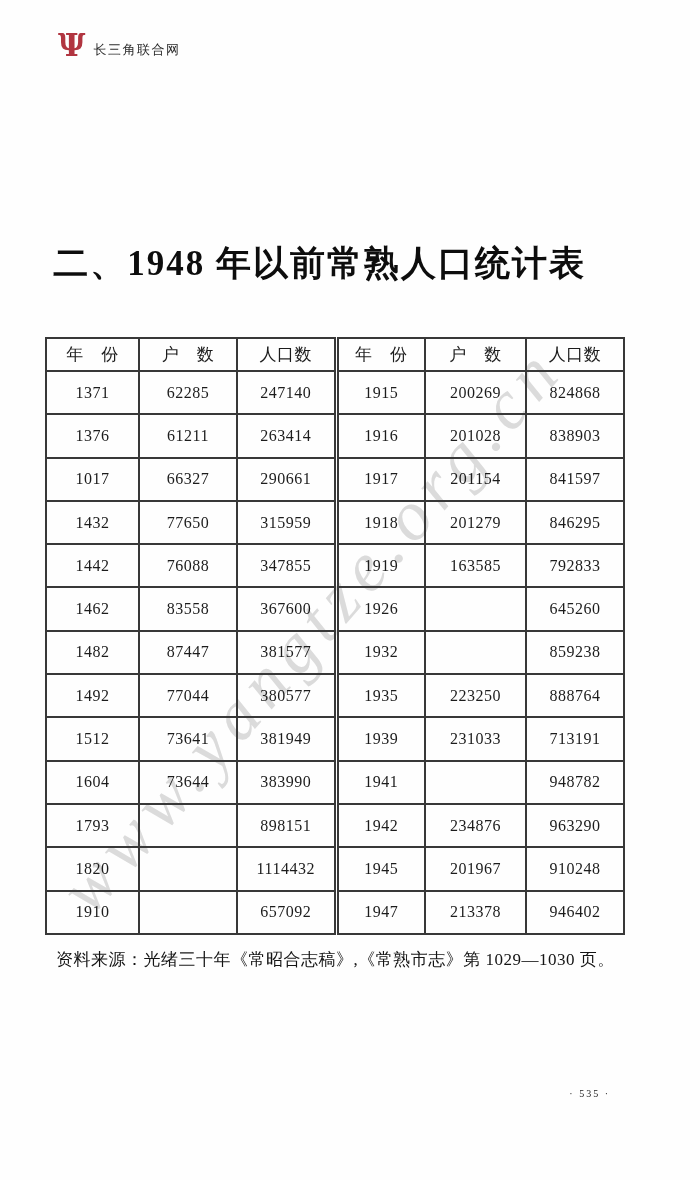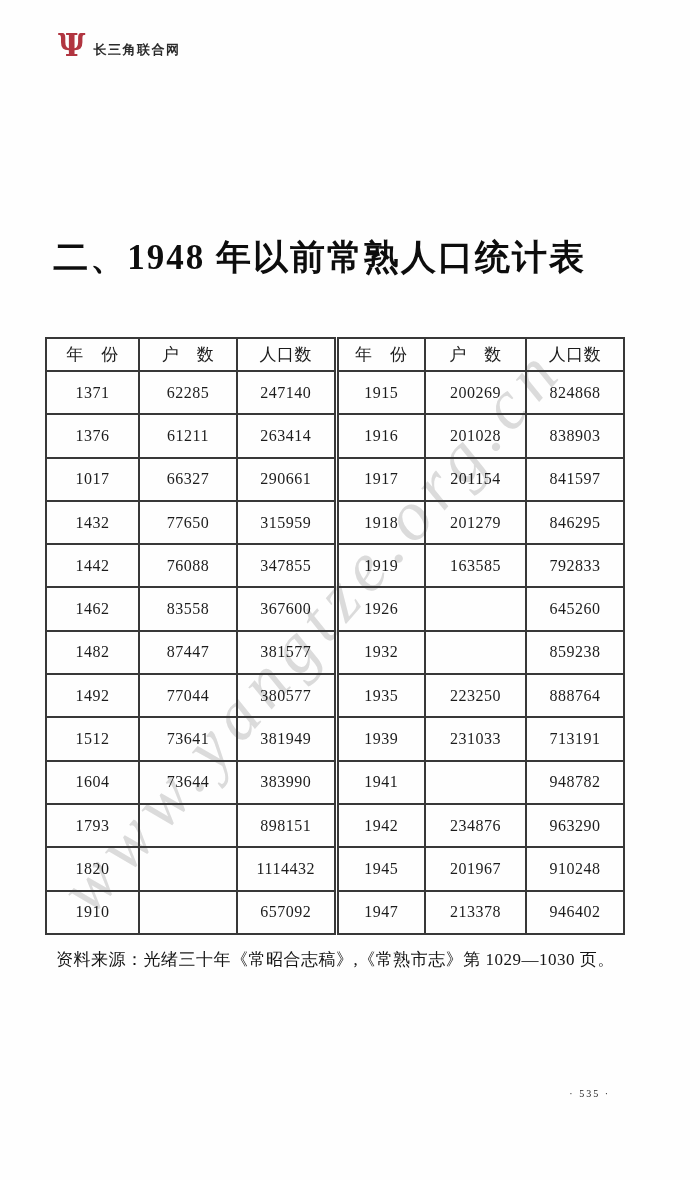--- a/index.html
+++ b/index.html
@@ -14,26 +14,26 @@
     position:absolute;left:58px;top:28px;height:36px;
     display:flex;align-items:center;gap:8px;
   }
   .logo-glyph{
     font-family:"DejaVu Serif", serif;
     font-size:30px;line-height:30px;font-weight:bold;
     transform:scaleY(1.05);
   }
   .site-name{
     font-family:"Liberation Sans", sans-serif;
-    font-size:13px;font-weight:bold;letter-spacing:1.5px;color:#2b2b2b;
+    font-size:13px;font-weight:normal;letter-spacing:1.5px;color:#2b2b2b;
     padding-top:8px;
   }
   
   .doc-title{
-    position:absolute;left:0;top:234px;width:639px;
+    position:absolute;left:0;top:240px;width:639px;
     text-align:center;
     font-size:35px;font-weight:bold;letter-spacing:2px;
     color:#0d0d0d;
   }
   
   .watermark{
     position:absolute;left:74px;top:862px;
     transform:rotate(-49deg);transform-origin:0 50%;
     font-style:italic;font-size:70px;letter-spacing:9px;
     white-space:nowrap;

